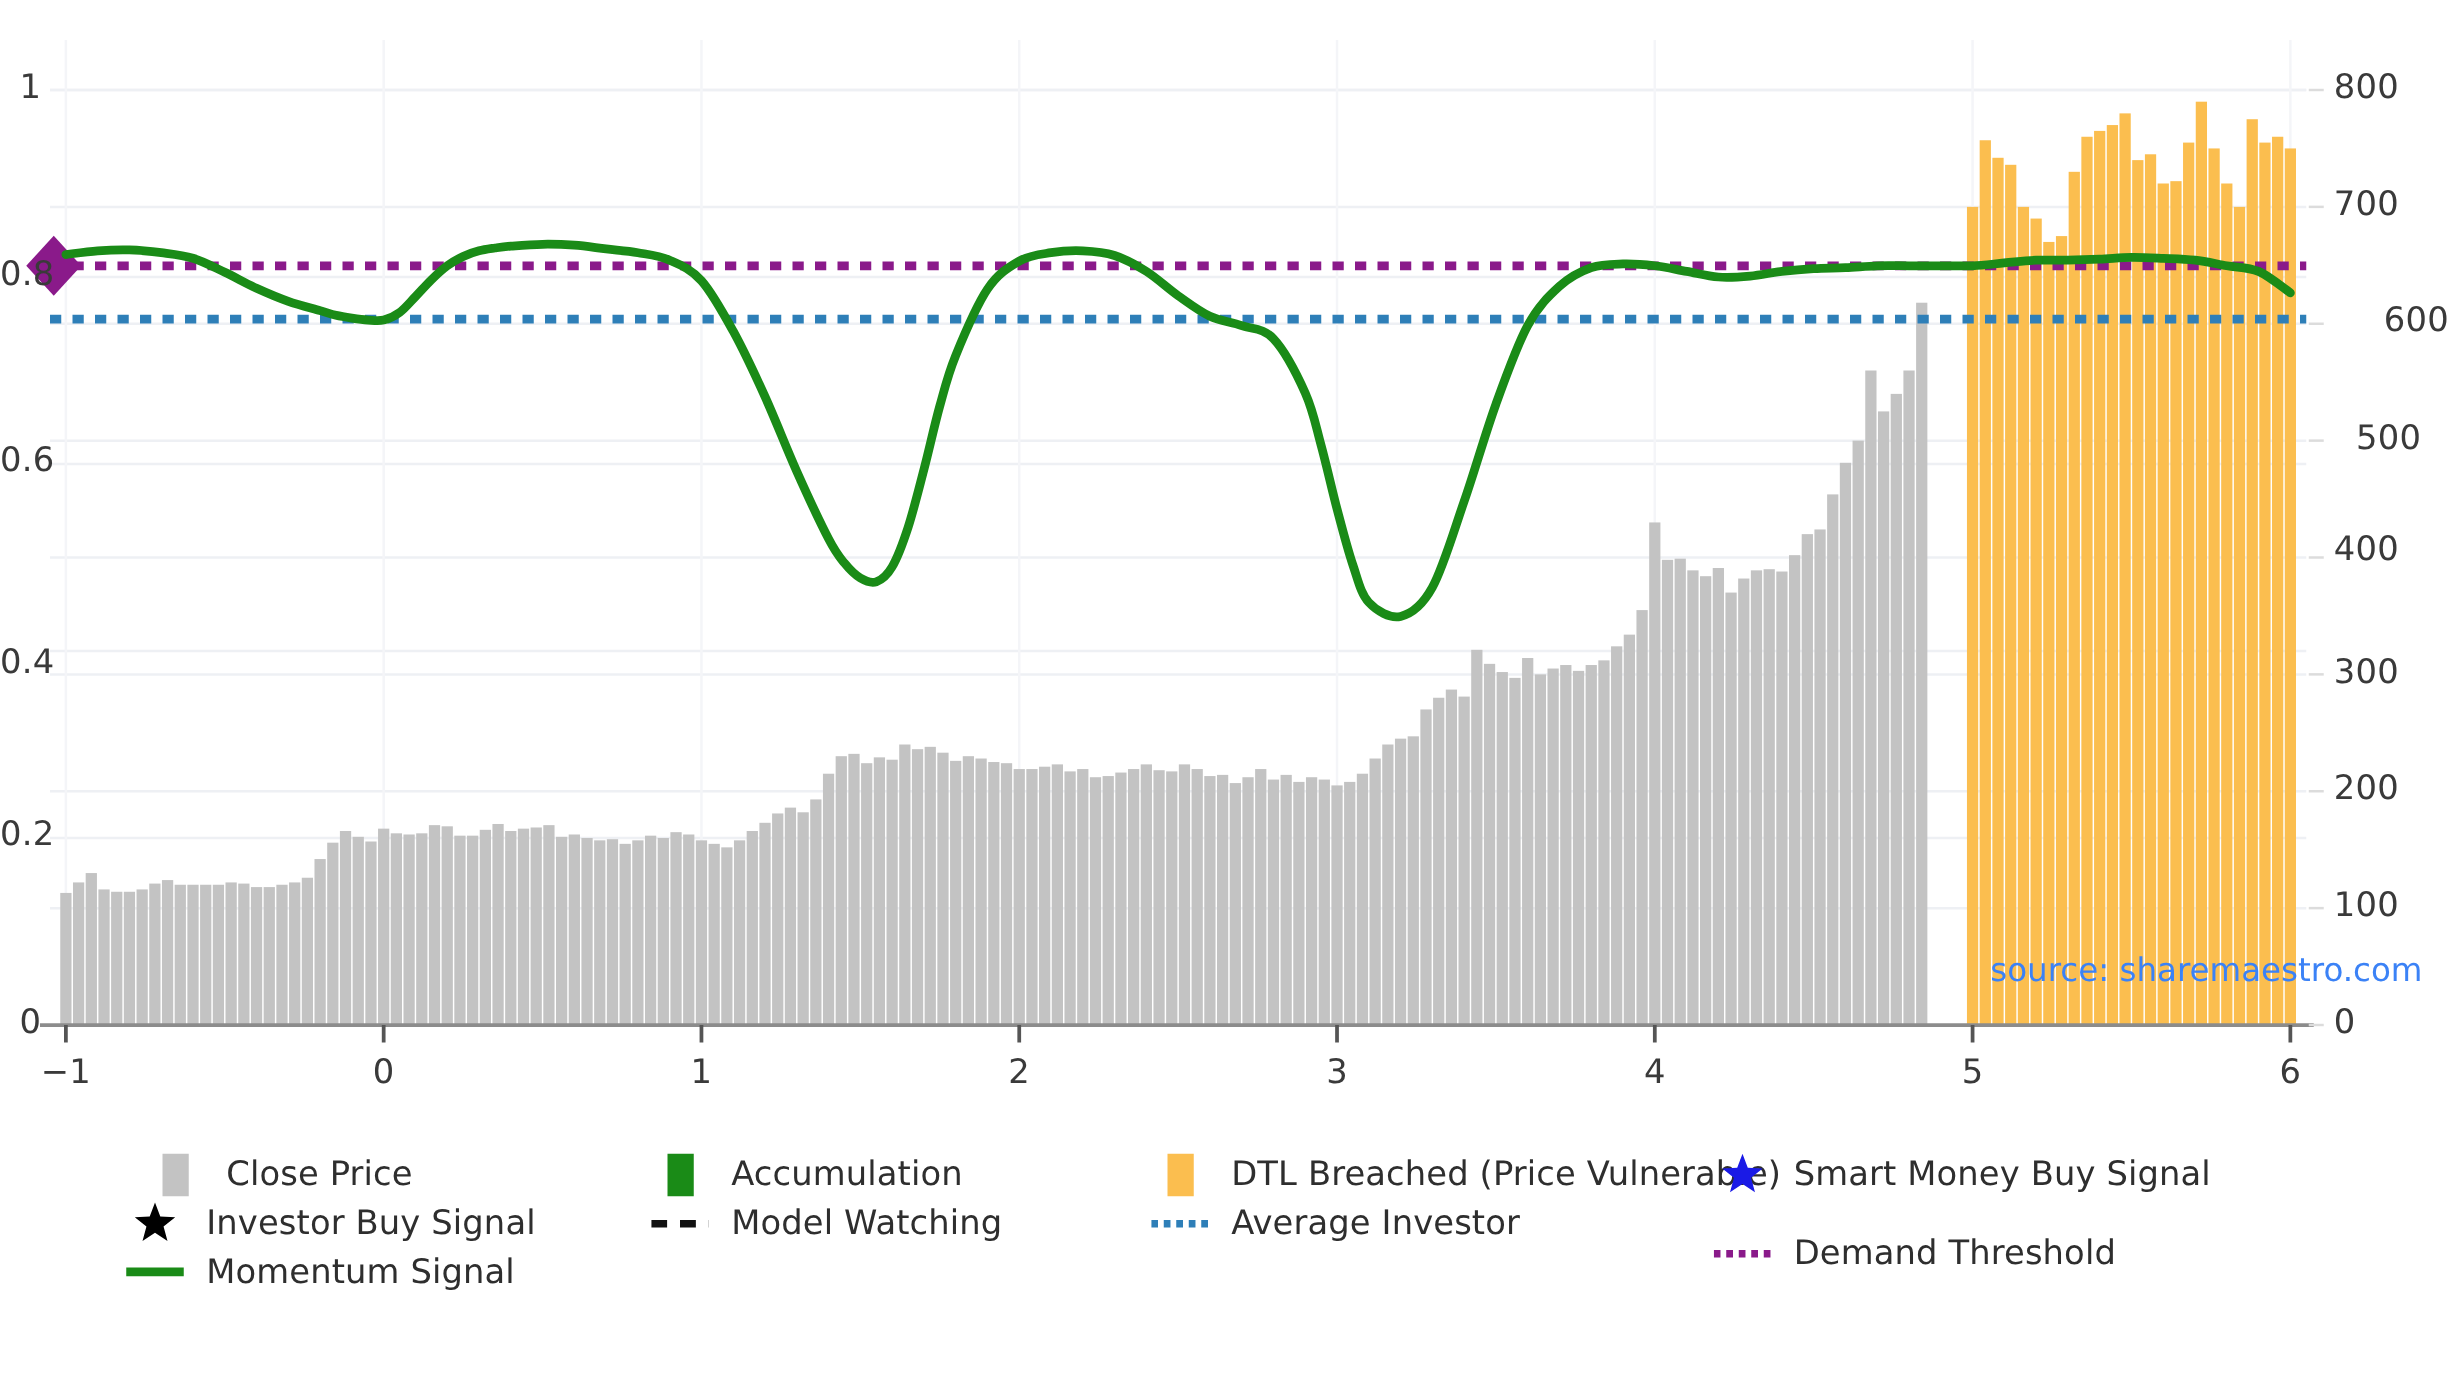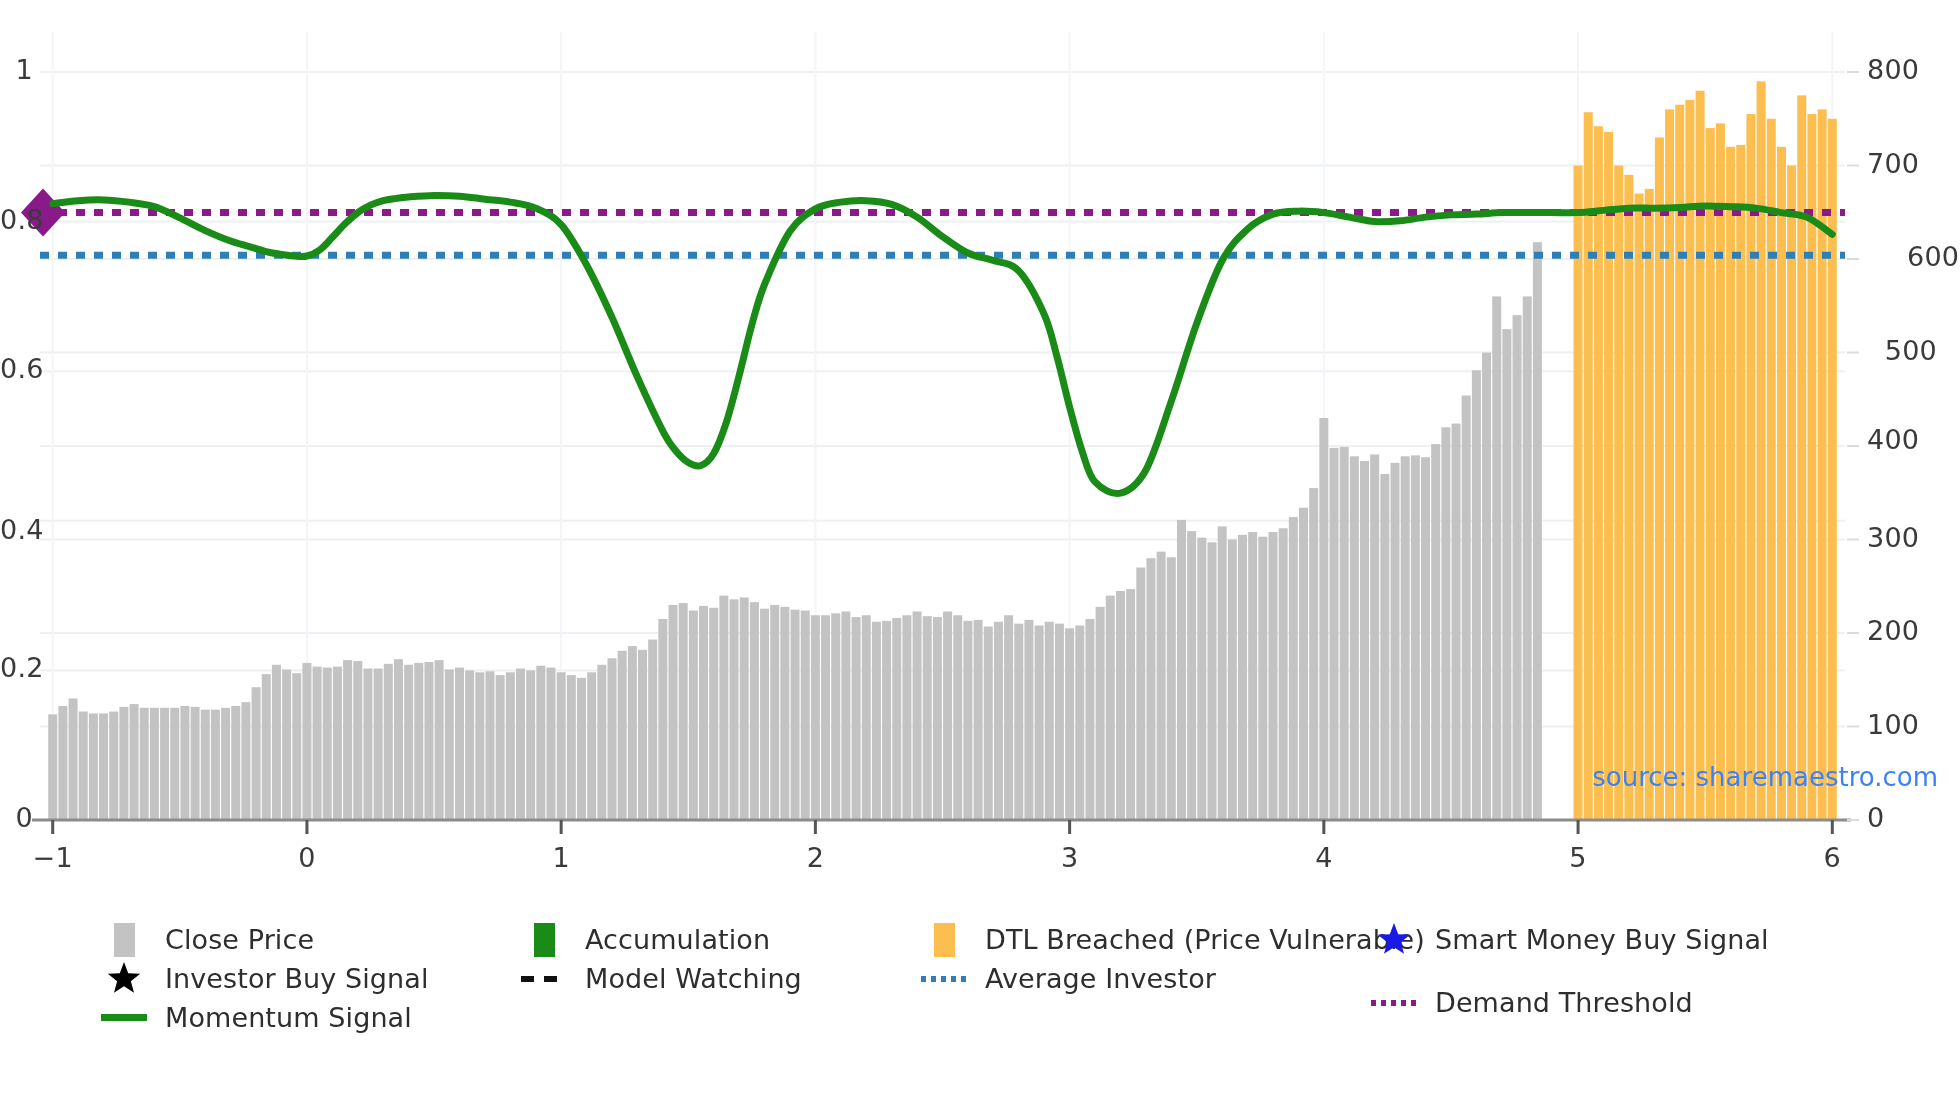--- a/index.html
+++ b/index.html
@@ -346,21 +346,21 @@
       <div class="tick-label xtick" style="left: 521.162px; top: 842px; width: 80px;">1</div>
       <div class="tick-label xtick" style="left: 775.387px; top: 842px; width: 80px;">2</div>
       <div class="tick-label xtick" style="left: 1029.61px; top: 842px; width: 80px;">3</div>
       <div class="tick-label xtick" style="left: 1283.84px; top: 842px; width: 80px;">4</div>
       <div class="tick-label xtick" style="left: 1538.06px; top: 842px; width: 80px;">5</div>
       <div class="tick-label xtick" style="left: 1792.29px; top: 842px; width: 80px;">6</div>
     </div>
   <div id="source-note">source: sharemaestro.com</div>
   <div id="legend">
       <div class="legend-row" style="position: relative;">
-        <div class="legend-item" style="position: absolute; left: 0px;">
+        <div class="legend-item" style="position: absolute; left: 16px;">
           <span class="legend-key">
             <span class="sw-bar" style="background: rgb(195, 195, 195);"></span>
           </span>
           <span class="legend-label">Close Price</span>
         </div>
         <div class="legend-item" style="position: absolute; left: 420px;">
           <span class="legend-key">
             <span class="sw-bar" style="background: rgb(26, 139, 23);"></span>
           </span>
           <span class="legend-label">Accumulation</span>

